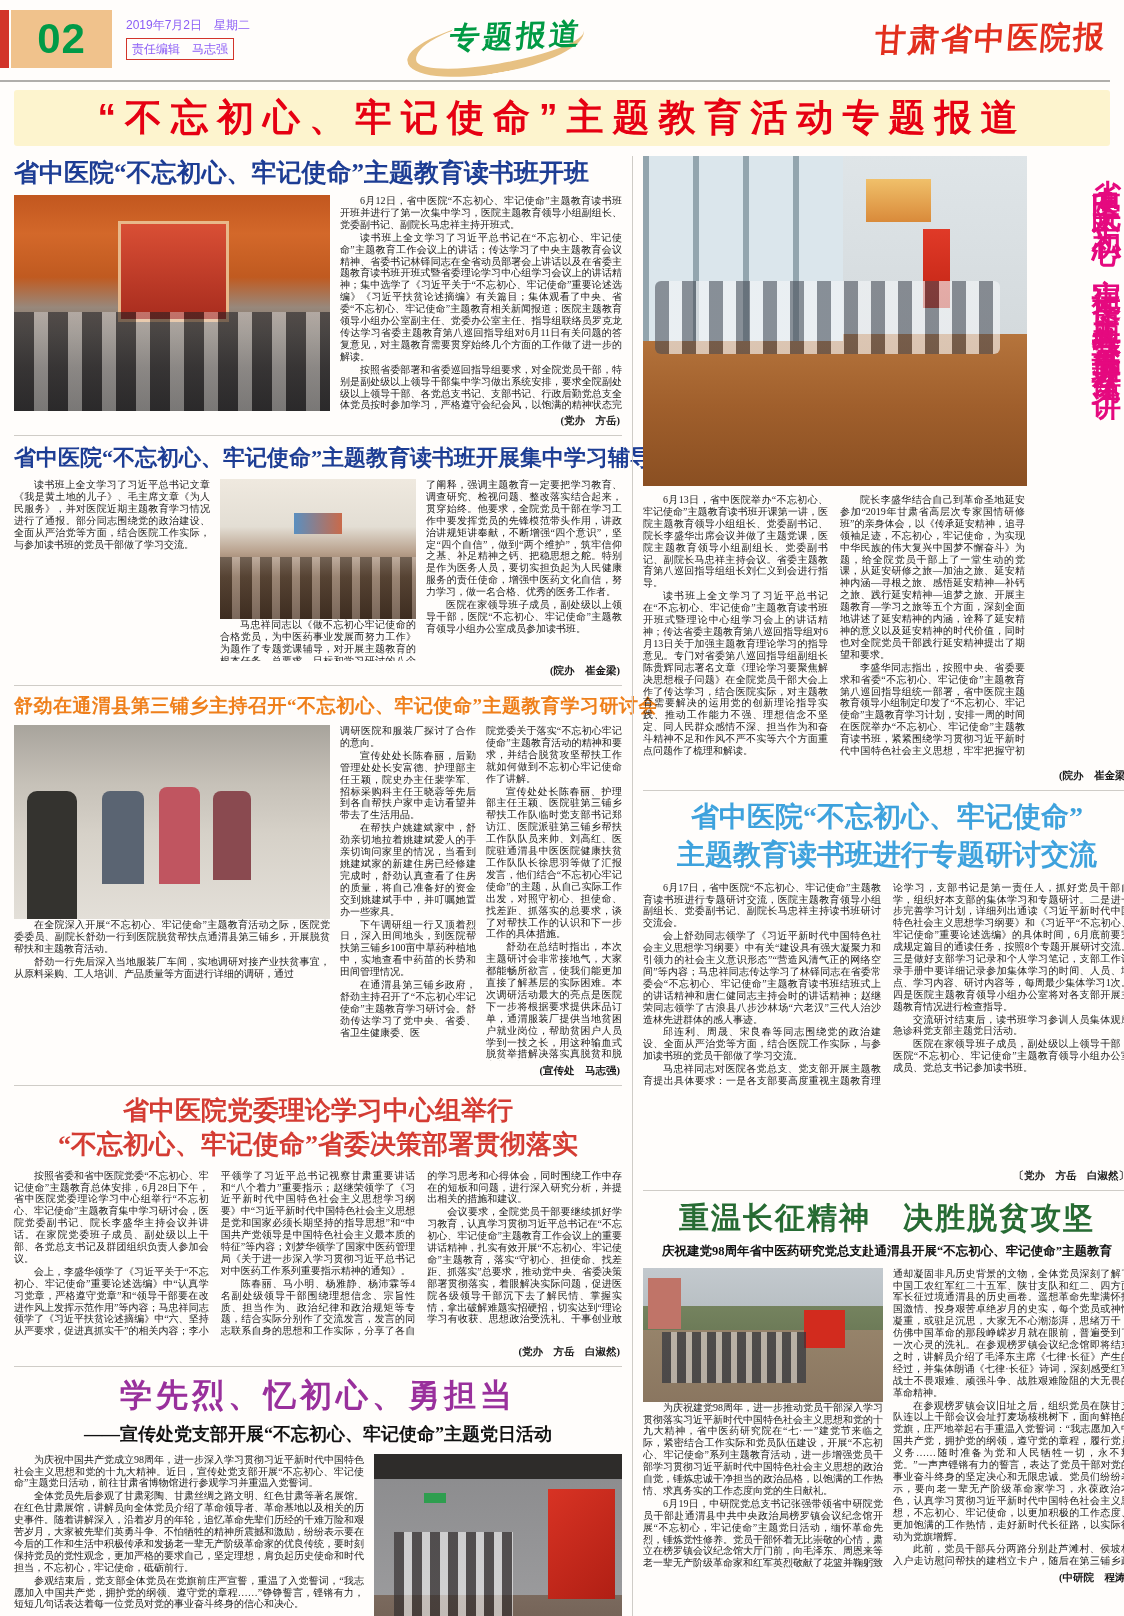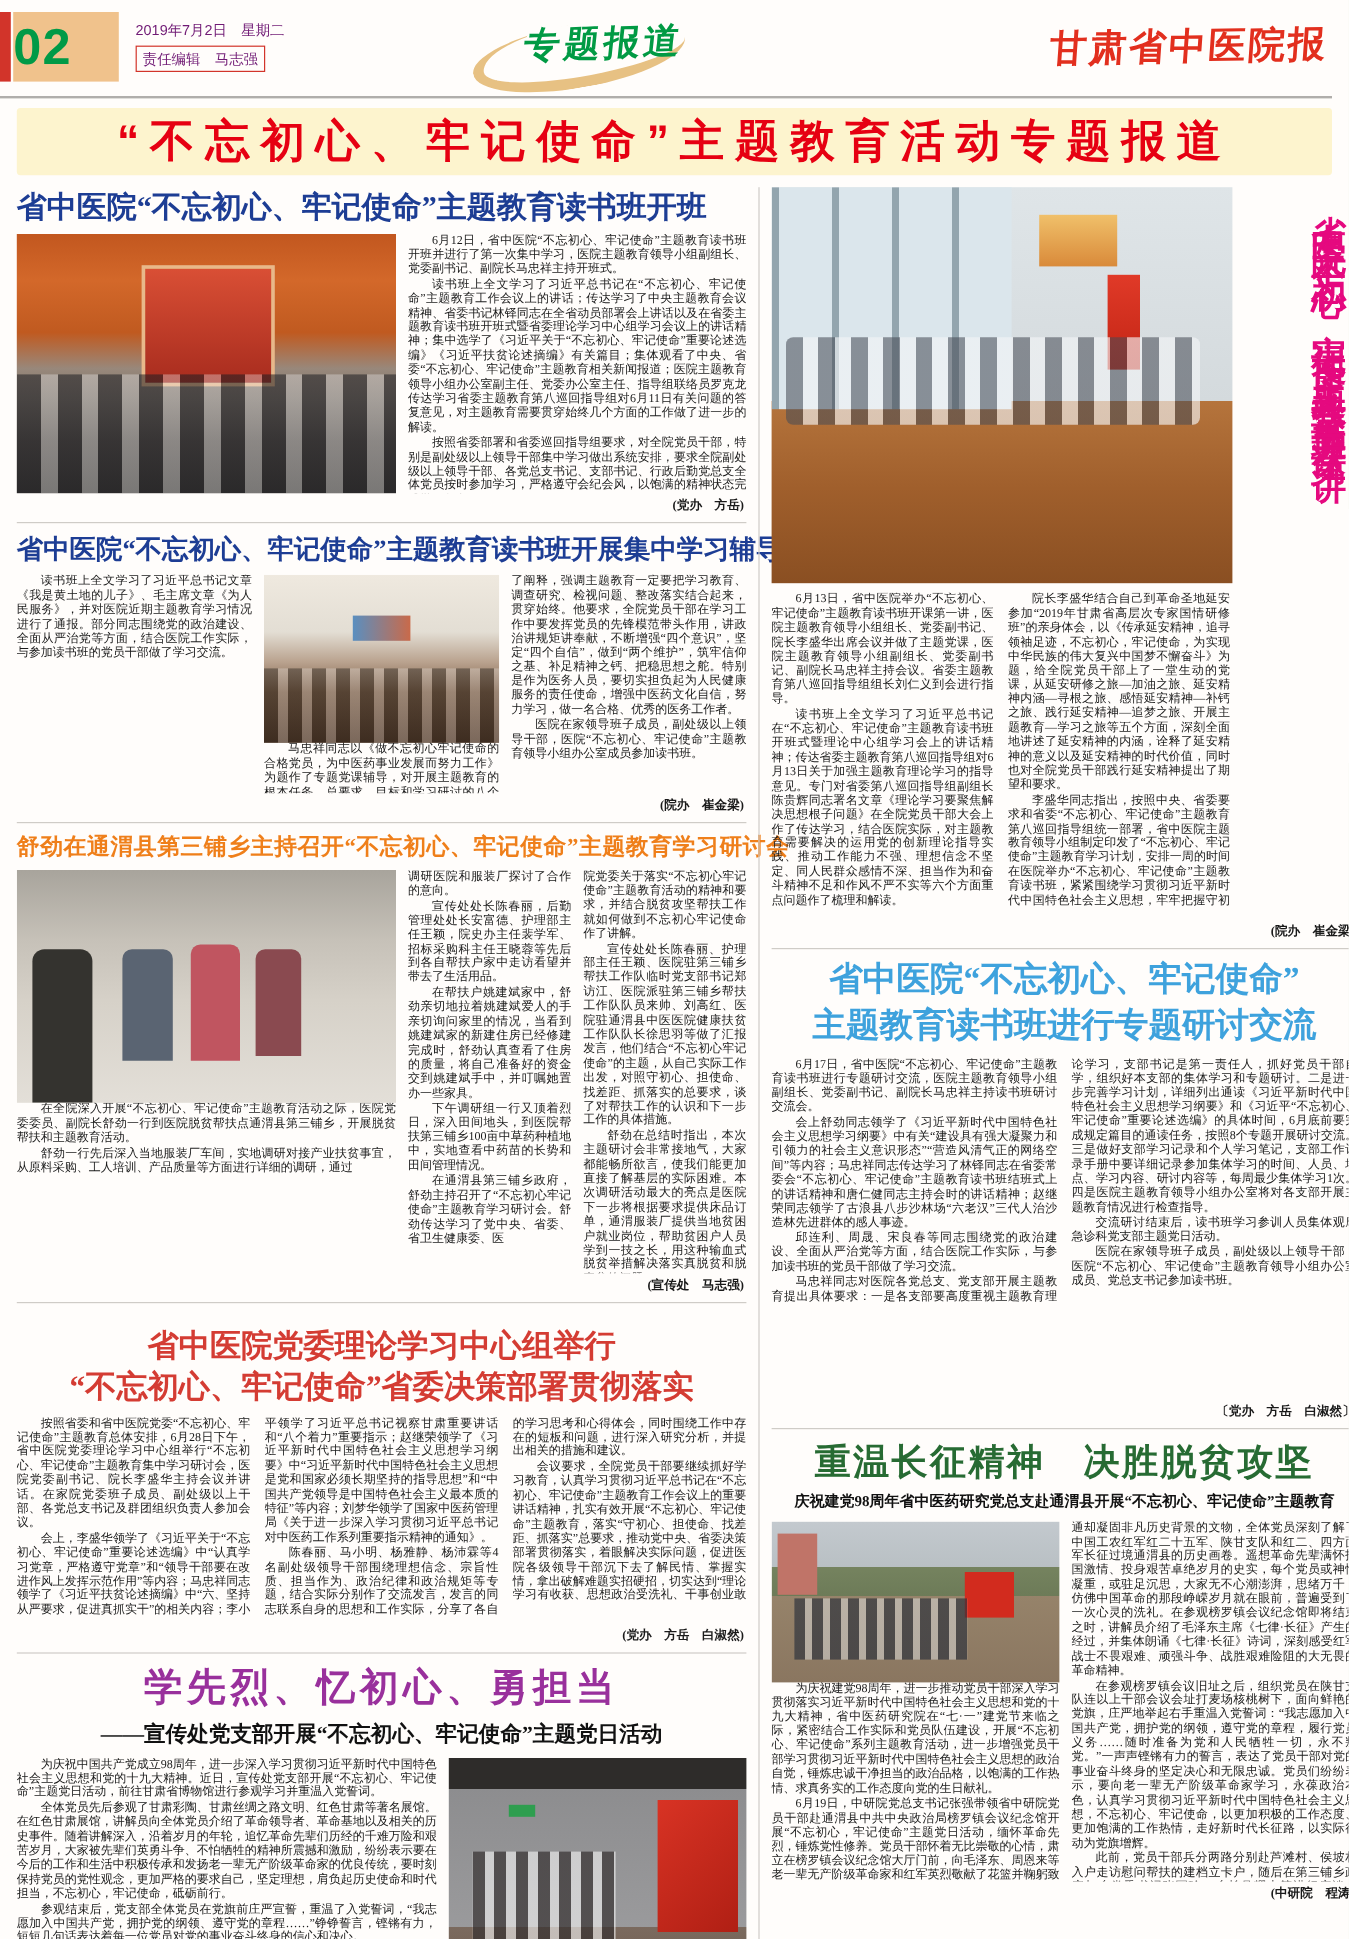--- a/index.html
+++ b/index.html
@@ -2,23 +2,23 @@
 <html><head>
 <meta charset="utf-8">
 <style>
   html,body{margin:0;padding:0;background:#f5f4f1;}
   .page{position:relative;width:1124px;height:1616px;margin:0 auto;background:#fffdfb;
         font-family:"Liberation Serif",serif;color:#1a1a1a;overflow:hidden;box-sizing:border-box;
         padding:8px 14px 10px 0;}
   
   .masthead{display:flex;align-items:flex-start;border-bottom:2px solid #b0aeab;padding:0 0 6px 0;height:66px;}
   .red-strip{width:9px;height:58px;background:#d2342a;margin-top:2px;}
-  .pagenum-block{width:88px;height:58px;background:#f0c28c;margin:2px 0 0 2px;display:flex;align-items:center;justify-content:flex-start;}
+  .pagenum-block{width:101px;height:58px;background:#f0c28c;margin:2px 0 0 2px;display:flex;align-items:center;justify-content:center;}
   .pagenum-block span{font-family:"Liberation Sans",sans-serif;font-weight:bold;font-size:42px;color:#009a47;letter-spacing:1px;}
-  .date-block{margin:8px 0 0 14px;font-family:"Liberation Sans",sans-serif;font-size:12px;color:#701a75;line-height:1.5;}
+  .date-block{margin:8px 0 0 14px;font-family:"Liberation Sans",sans-serif;font-size:12px;color:#8b5cf6;line-height:1.5;}
   .editor-box{display:inline-block;border:1px solid #d2342a;padding:1px 5px;margin-top:4px;font-size:12px;}
   .badge-wrap{position:relative;flex:0 0 260px;margin:6px 0 0 150px;height:56px;}
   .swoosh{position:absolute;left:6px;top:6px;width:170px;height:44px;border-left:9px solid #e7c183;border-bottom:9px solid #e7c183;border-radius:50%;transform:rotate(-10deg);}
   .badge-text{position:absolute;left:50px;top:2px;font-weight:bold;font-size:30px;color:#019a44;transform:skewX(-8deg) rotate(-2deg);letter-spacing:3px;}
   .paper-name{margin:10px 4px 0 auto;font-weight:bold;font-size:31px;color:#e22f1e;transform:skewX(-5deg) rotate(-1deg);letter-spacing:2px;white-space:nowrap;}
   
   .banner{margin:8px 0 10px 14px;height:56px;background:#fdf4ce;color:#e60012;
           font-family:"Liberation Sans",sans-serif;font-weight:bold;font-size:37px;
           display:flex;align-items:center;justify-content:center;letter-spacing:9px;border-radius:3px;}
   
@@ -29,21 +29,21 @@
   
   .para{font-size:10px;line-height:11.9px;text-align:justify;text-indent:2em;margin:0 0 1px 0;color:#191919;}
   .para.cont{text-indent:0;}
   .byline{font-weight:bold;font-size:10.5px;text-align:right;margin:3px 2px 0 0;}
   .tcols{display:flex;gap:10px;}
   .tc{flex:1;overflow:hidden;}
   
   .h-a1{color:#1d3d94;font-weight:bold;font-size:25px;white-space:nowrap;margin:0 0 6px 0;letter-spacing:0;}
   .h-a2{color:#1d3d94;font-weight:bold;font-size:22px;text-align:center;white-space:nowrap;margin:2px 0 6px 0;}
   .h-a3{color:#ef7f1a;font-weight:bold;font-size:19px;text-align:center;white-space:nowrap;margin:2px 0 6px 0;letter-spacing:0.5px;}
-  .h-a4{color:#d43c33;font-weight:bold;font-size:26px;text-align:center;line-height:1.3;margin:19px 0 8px 0;}
+  .h-a4{color:#d43c33;font-weight:bold;font-size:26px;text-align:center;line-height:1.3;margin:8px 0 8px 0;}
   .h-a5{color:#99309c;font-weight:bold;font-size:32px;text-align:center;font-family:"Liberation Sans",sans-serif;letter-spacing:4px;margin:6px 0 4px 0;}
   .h-a5-sub{color:#111;font-weight:bold;font-size:18px;text-align:center;margin:0 0 8px 0;}
   .h-b2{color:#3ea2dd;font-weight:bold;font-size:28px;text-align:center;line-height:1.35;margin:4px 0 8px 0;}
   .h-b3{color:#276b33;font-weight:bold;font-size:30px;text-align:center;letter-spacing:2px;margin:4px 0 4px 0;}
   .h-b3-sub{color:#111;font-weight:bold;font-size:12.5px;text-align:center;margin:0 0 8px 0;}
   .vhead{writing-mode:vertical-rl;text-orientation:upright;font-weight:bold;color:#e5097f;
          font-size:29px;letter-spacing:7px;height:560px;line-height:48px;flex:0 0 96px;text-align:start;}
   
   .a1-row{display:flex;gap:10px;height:216px;}
   .a1-text{flex:1;overflow:hidden;}

